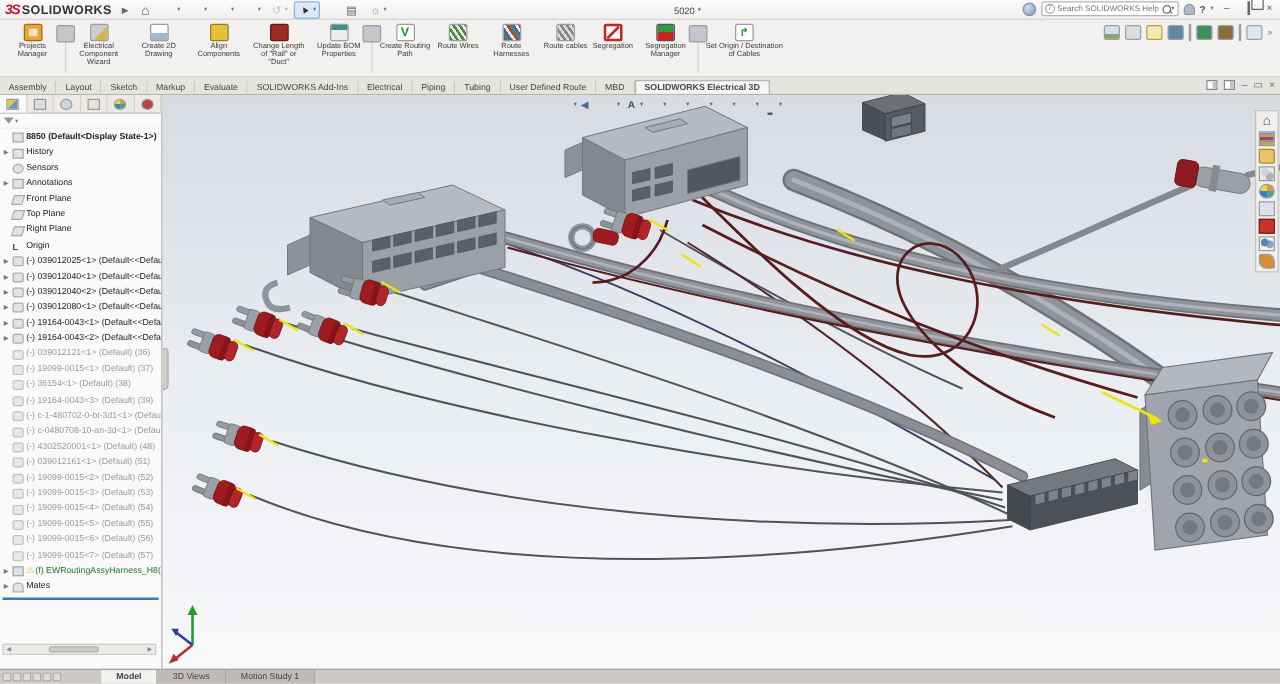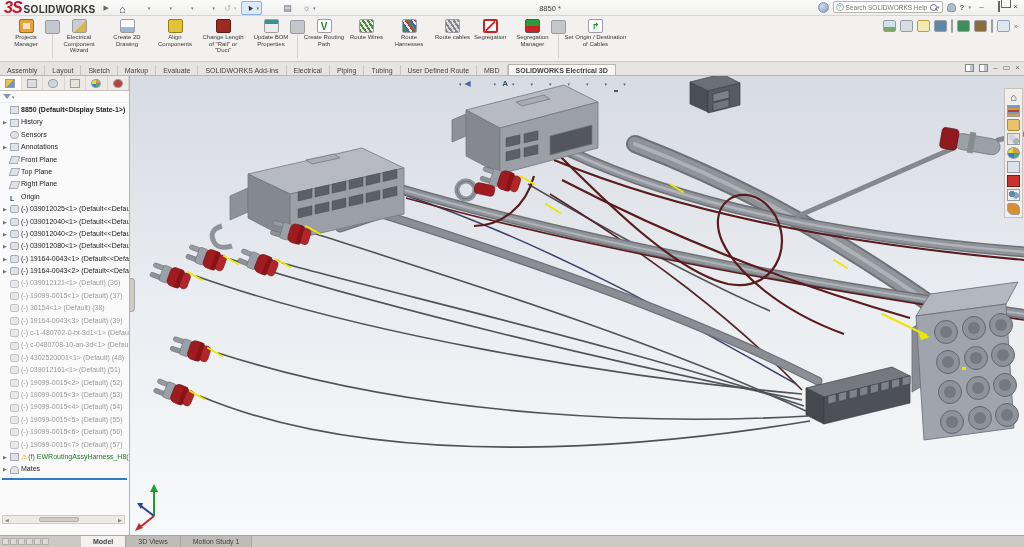--- a/index.html
+++ b/index.html
@@ -6,21 +6,21 @@
   html,body { width:1024px; height:547px; overflow:hidden;
     font-family:"Liberation Sans","DejaVu Sans",sans-serif; font-size:7px; color:#333;
     background:#e9e7e4; }
   .app { position:relative; width:1024px; height:547px; background:#f0efee; }
 
   
   .titlebar { position:absolute; left:0; top:0; width:1024px; height:16px;
     background:linear-gradient(#fbfbfb,#f0efed); border-bottom:1px solid #d8d5d1;
     display:flex; align-items:center; }
   .logo { display:flex; align-items:baseline; margin-left:4px; white-space:nowrap; }
-  .logo .mark { color:#c8102e; font-weight:bold; font-style:italic; font-size:16px; letter-spacing:-1px; }
+  .logo .mark { color:#c8102e; font-weight:bold; font-style:italic; font-size:11px; letter-spacing:-1px; }
   .logo .name { font-weight:bold; font-size:10px; color:#333; margin-left:2px; letter-spacing:0.3px; }
   .flyout { color:#666; font-size:7px; margin:0 6px 0 8px; }
   .qa { display:flex; align-items:center; gap:3px; }
   .qa-btn { display:flex; align-items:center; padding:1px 2px; border-radius:2px; }
   .qa-btn.pressed { background:#dceaf8; border:1px solid #86b3e0; }
   .qa-btn.disabled { opacity:.45; }
   .qa-btn .dd { font-size:5px; color:#777; margin-left:1px; }
   .doc-title { position:absolute; left:470px; width:160px; text-align:center; top:4px;
     font-size:7.5px; color:#444; }
   .tb-right { position:absolute; right:2px; top:1px; display:flex; align-items:center; gap:4px; }
@@ -249,21 +249,21 @@
         </span>
         <span class="qa-btn">
           <span class="ic ic-file-properties tt-file-properties ti-file-properties tp-file-properties"></span>
           <span class="dd"></span>
         </span>
         <span class="qa-btn">
           <span class="ic ic-options tt-options ti-options tp-options"></span>
           <span class="dd">▾</span>
         </span>
     </div>
-    <div class="doc-title">8850 *</div>
+    <div class="doc-title">5020 *</div>
     <div class="tb-right">
       <span class="resources-ball"></span>
       <span class="searchbox">
         <span class="q">?</span>
         <input placeholder="Search SOLIDWORKS Help" style="">
         <span class="mag"></span>
         <span style="font-size:5px;color:#777">▾</span>
       </span>
       <span class="user-ic"></span>
       <span class="help-q">?</span>

